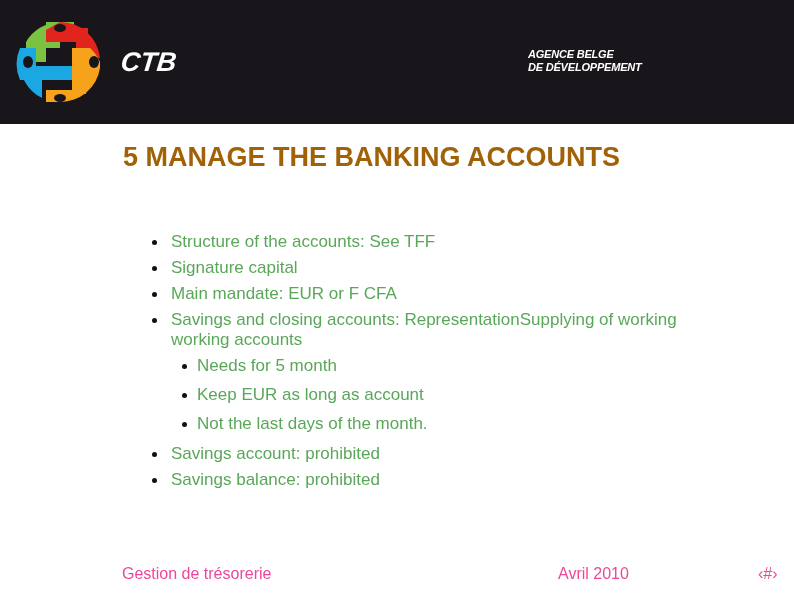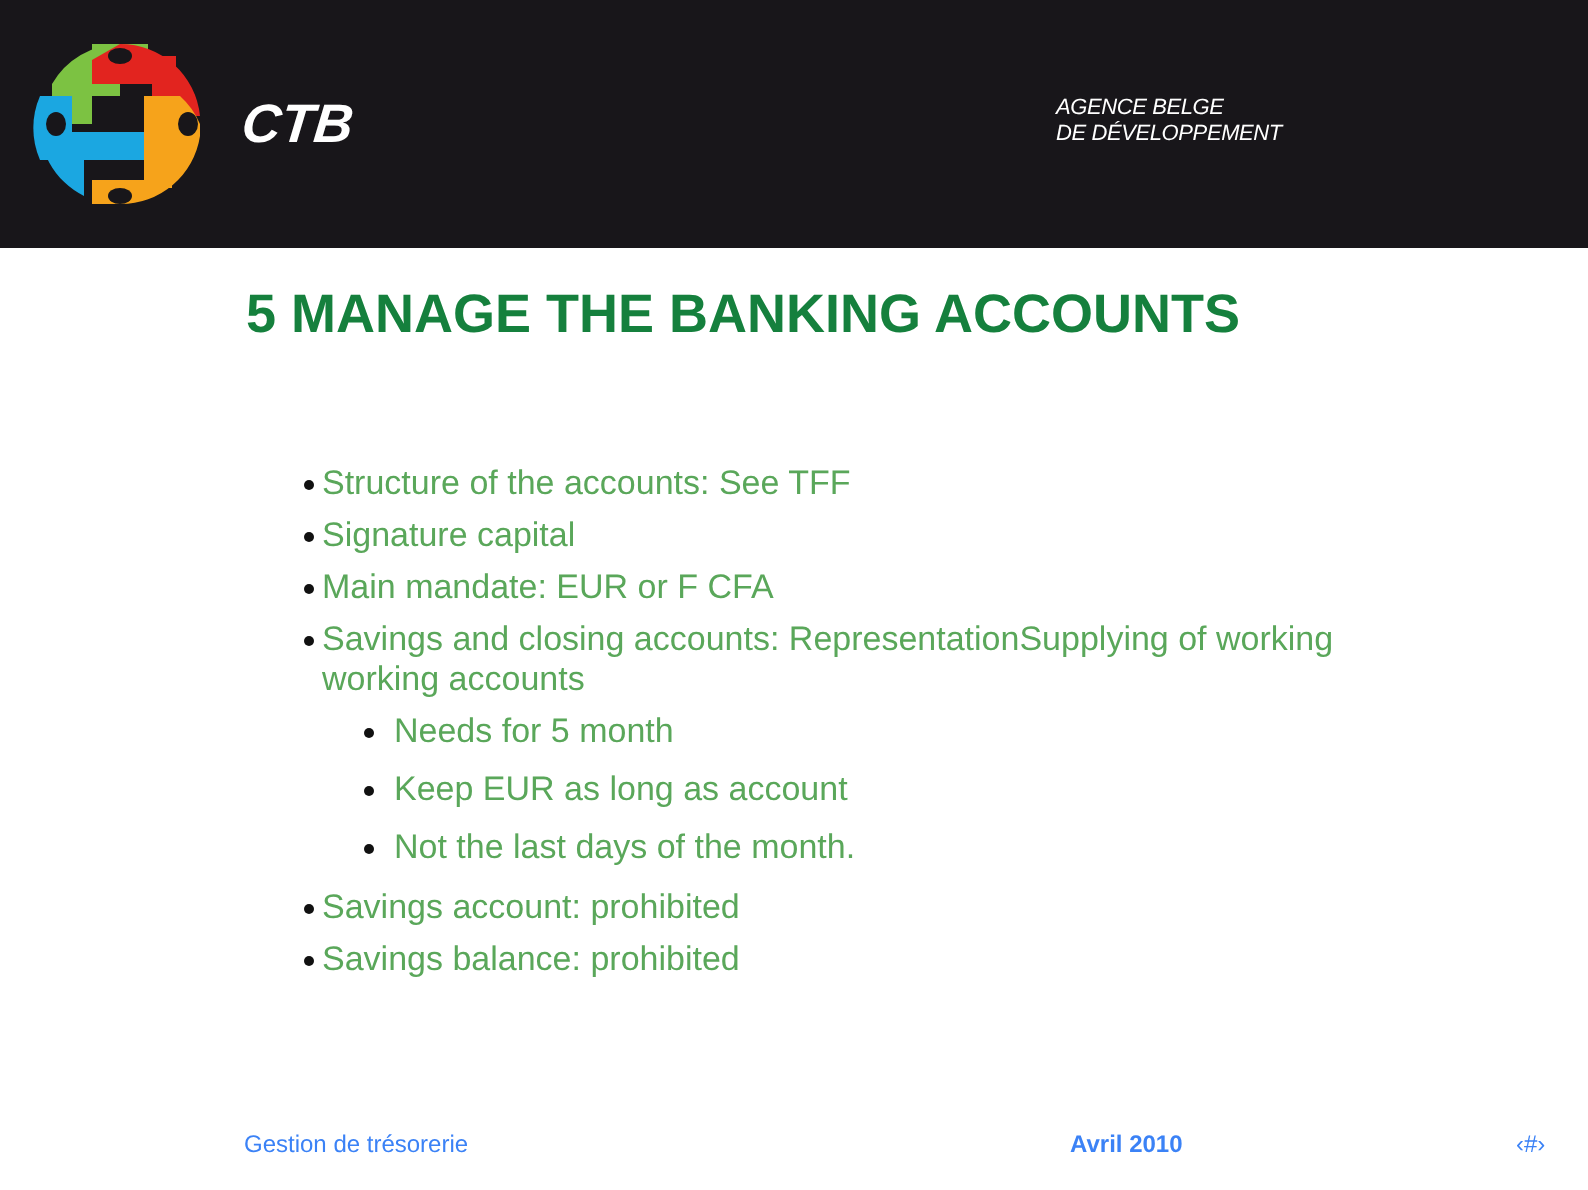--- a/index.html
+++ b/index.html
@@ -14,47 +14,47 @@
   }
   .logo-mark { position: absolute; left: 16px; top: 18px; width: 88px; height: 88px; }
   .brand {
     position: absolute; left: 121px; top: 47px;
     color: #ffffff; font-weight: bold; font-style: italic;
     font-size: 27px; letter-spacing: 0px;
     transform: skewX(-6deg);
   }
   .agency {
     position: absolute; left: 528px; top: 48px;
-    color: #ffffff; font-weight: normal; font-style: italic;
+    color: #ffffff; font-weight: bold; font-style: italic;
     font-size: 11px; line-height: 13px; letter-spacing: -0.2px;
   }
   .agency div { white-space: nowrap; }
   .title {
     position: absolute; left: 123px; top: 142px;
-    color: #15803d; font-weight: bold; font-size: 27px;
+    color: #a16207; font-weight: bold; font-size: 27px;
     white-space: nowrap;
   }
   .b1 {
     position: absolute; left: 152px;
     color: #5aa75a; font-size: 17px; line-height: 20px;
   }
   .b1 .dot, .b2 .dot {
     position: absolute; width: 5px; height: 5px; border-radius: 50%;
     background: #111; top: 8px;
   }
   .b1 .dot { left: 0; }
-  .b1 .txt { position: absolute; left: 9px; white-space: nowrap; }
+  .b1 .txt { position: absolute; left: 19px; white-space: nowrap; }
   .b2 {
     position: absolute; left: 182px;
     color: #5aa75a; font-size: 17px; line-height: 20px;
   }
   .b2 .dot { left: 0; }
   .b2 .txt { position: absolute; left: 15px; white-space: nowrap; }
   .footer {
-    position: absolute; top: 565px; font-size: 12px; color: #3b82f6;
+    position: absolute; top: 565px; font-size: 16px; color: #ec4899;
     font-family: "Liberation Sans", sans-serif; white-space: nowrap;
   }
 </style>
 </head>
 <body>
 
 <div class="header">
   <svg class="logo-mark" viewBox="0 0 88 88">
 
     <path d="M44 4 A40 40 0 0 0 10 24 L10 44 L30 44 L30 24 L44 24 Z" fill="#7cc242"></path>
@@ -118,14 +118,14 @@
     <span class="dot"></span>
     <span class="txt">Savings account: prohibited</span>
   </div>
   <div class="b1" style="top:470px;">
     <span class="dot"></span>
     <span class="txt">Savings balance: prohibited</span>
   </div>
 </div>
 
 <div class="footer" style="left:122px;">Gestion de trésorerie</div>
-<div class="footer" style="left:535px;font-weight:bold;">Avril 2010</div>
+<div class="footer" style="left:558px;">Avril 2010</div>
 <div class="footer" style="left:758px;">‹#›</div>
 
 </body></html>

